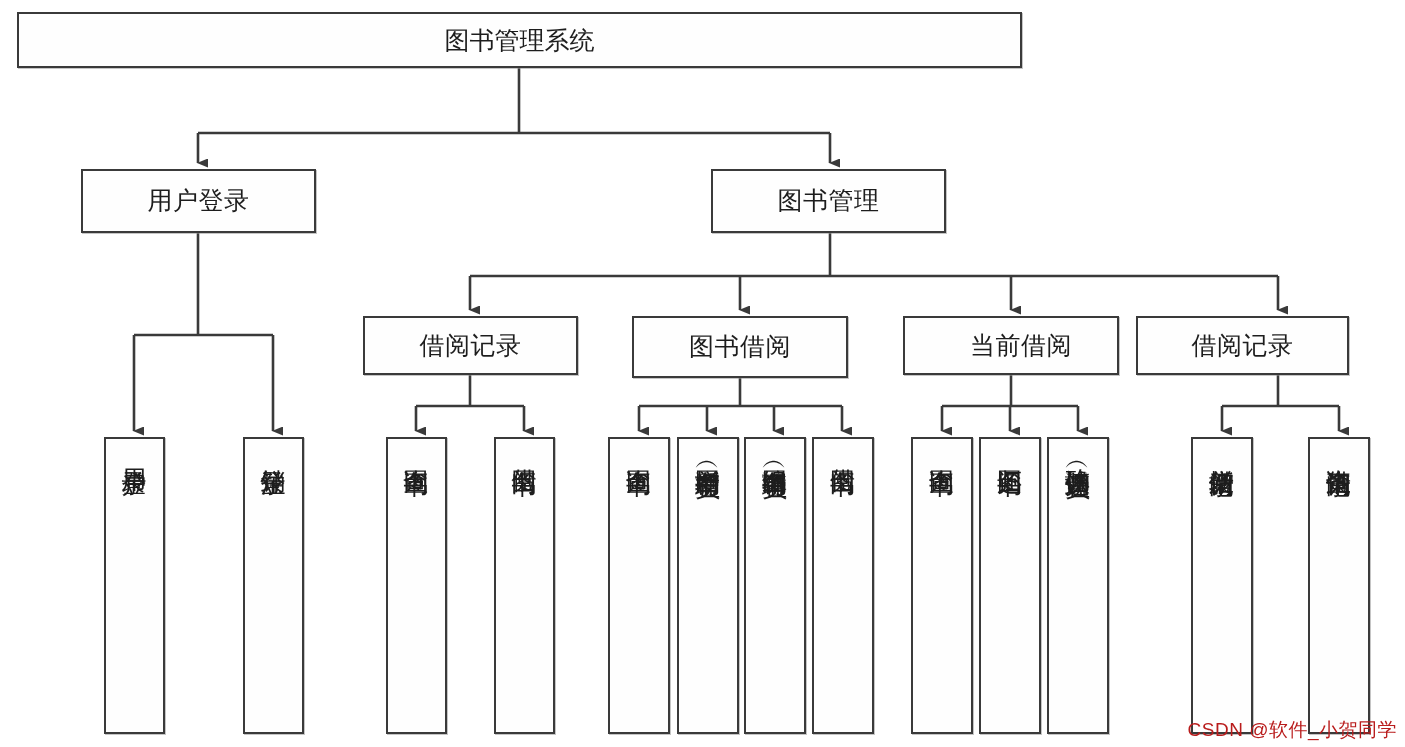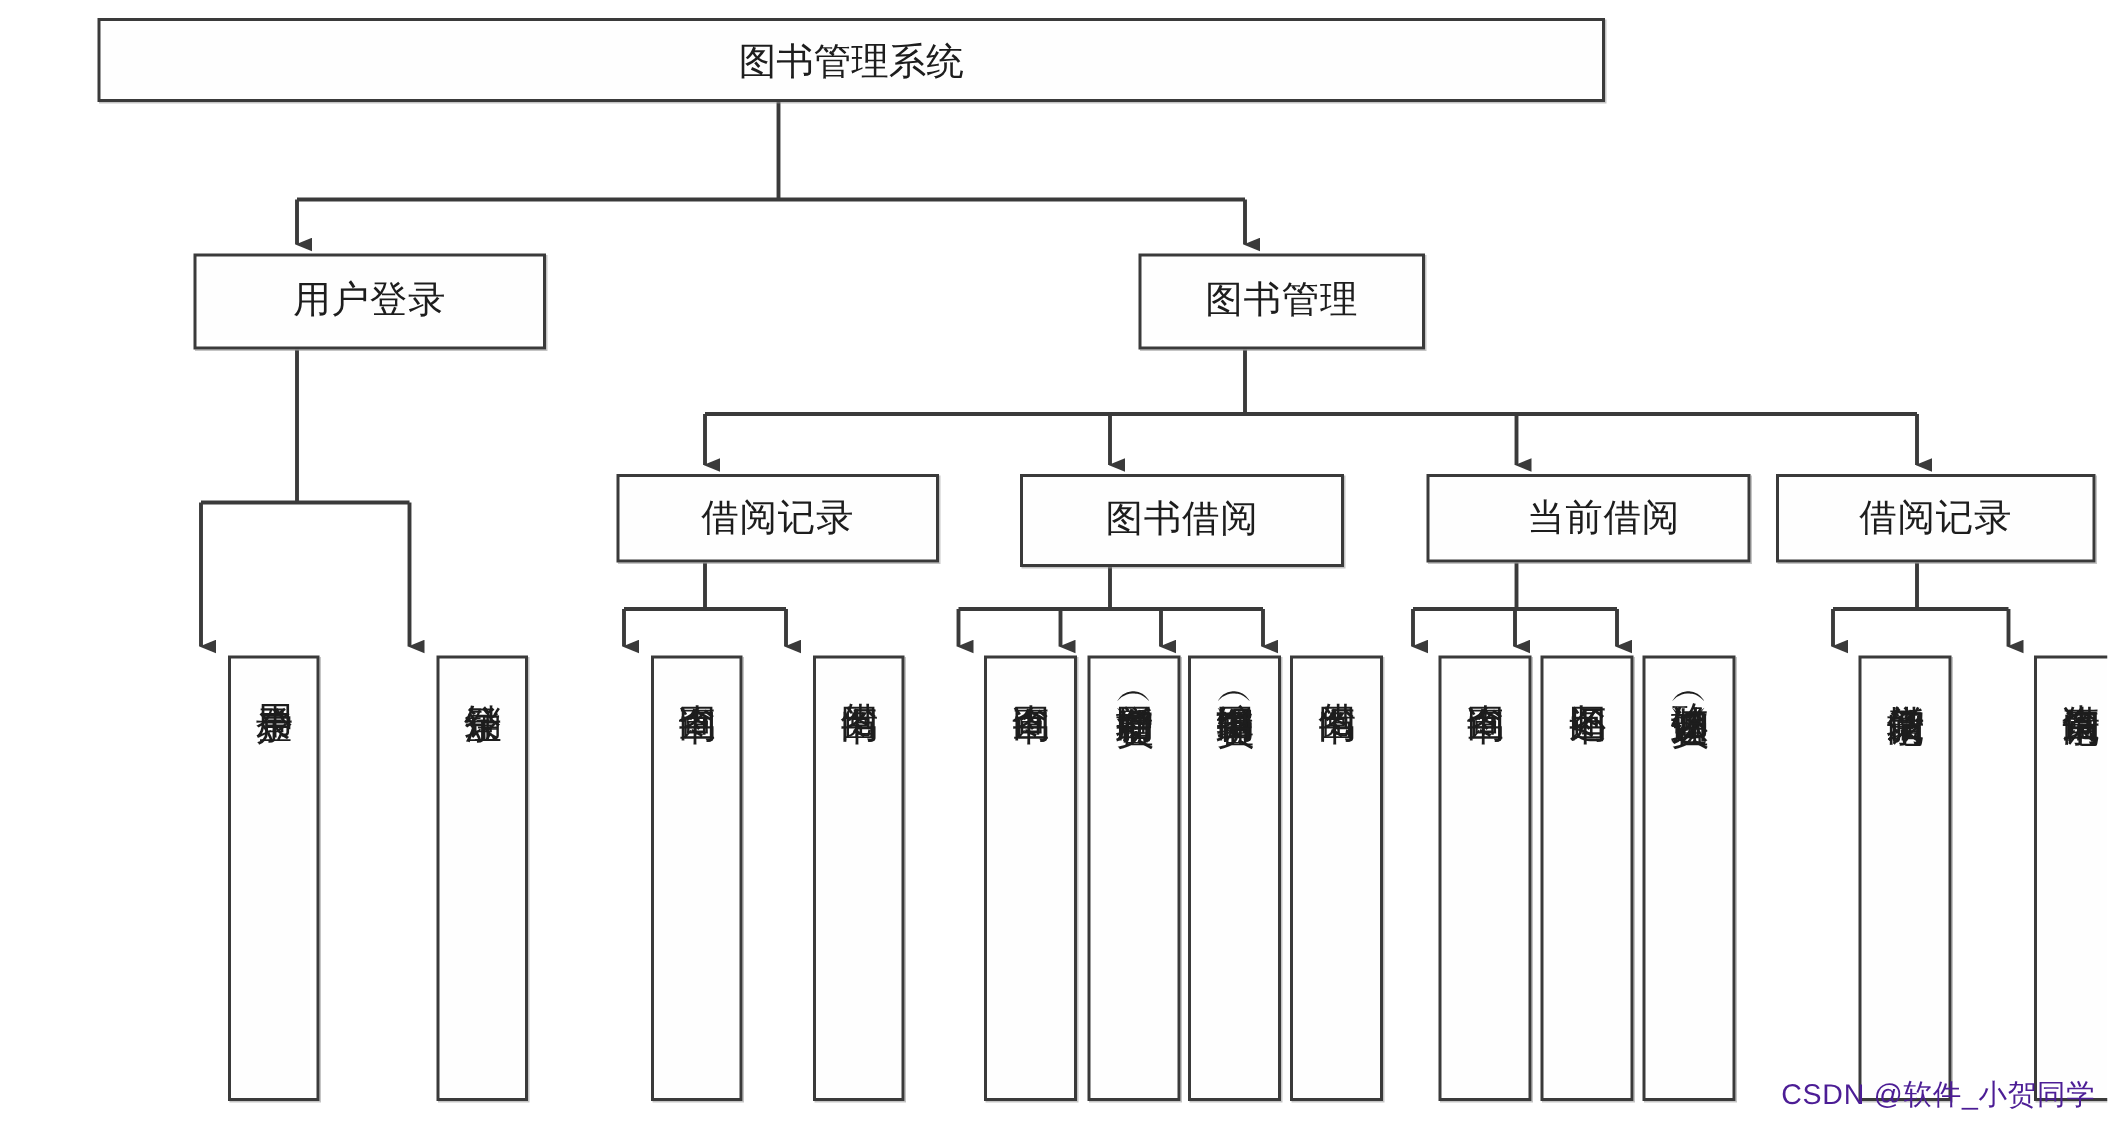--- a/index.html
+++ b/index.html
@@ -29,21 +29,20 @@
   .node {
     position: absolute;
     box-sizing: border-box;
     border: 2.5px solid #3a3a3a;
     background: #fefefe;
     display: flex;
     align-items: center;
     justify-content: center;
     color: #1d1d1d;
     box-shadow: 1px 1px 0 rgba(150,150,150,0.55);
-    margin-left: 48px;
   }
   .node.h {
     font-size: 25px;
     letter-spacing: 0.5px;
     line-height: 1.1;
   }
   .node.root {
     font-size: 25px;
   }
   .node.leaf {
@@ -58,21 +57,21 @@
     line-height: 1.28;
     letter-spacing: 1px;
     color: #1d1d1d;
     white-space: nowrap;
   }
   .watermark {
     position: absolute;
     right: 8px;
     bottom: 4px;
     font-size: 19px;
-    color: #4c1d95;
+    color: #b91c1c;
     letter-spacing: 0.5px;
     white-space: nowrap;
     user-select: none;
   }
 </style>
 </head>
 <body>
 
 <div id="canvas">
 
@@ -126,21 +125,21 @@
     </g>
   </svg>
 
   <div class="node root" style="left:17px; top:12px; width:1005px; height:56px;">
     <span>图书管理系统</span>
   </div>
 
   <div class="node h" style="left:81px; top:169px; width:235px; height:64px;">
     <span>用户登录</span>
   </div>
-  <div class="node h" style="left:711px; top:169px; width:191px; height:64px;">
+  <div class="node h" style="left:711px; top:169px; width:235px; height:64px;">
     <span>图书管理</span>
   </div>
 
   <div class="node h" style="left:363px; top:316px; width:215px; height:59px;">
     <span>借阅记录</span>
   </div>
   <div class="node h" style="left:632px; top:316px; width:216px; height:62px;">
     <span>图书借阅</span>
   </div>
   <div class="node h" style="left:903px; top:316px; width:216px; height:59px;padding-left:20px;">

